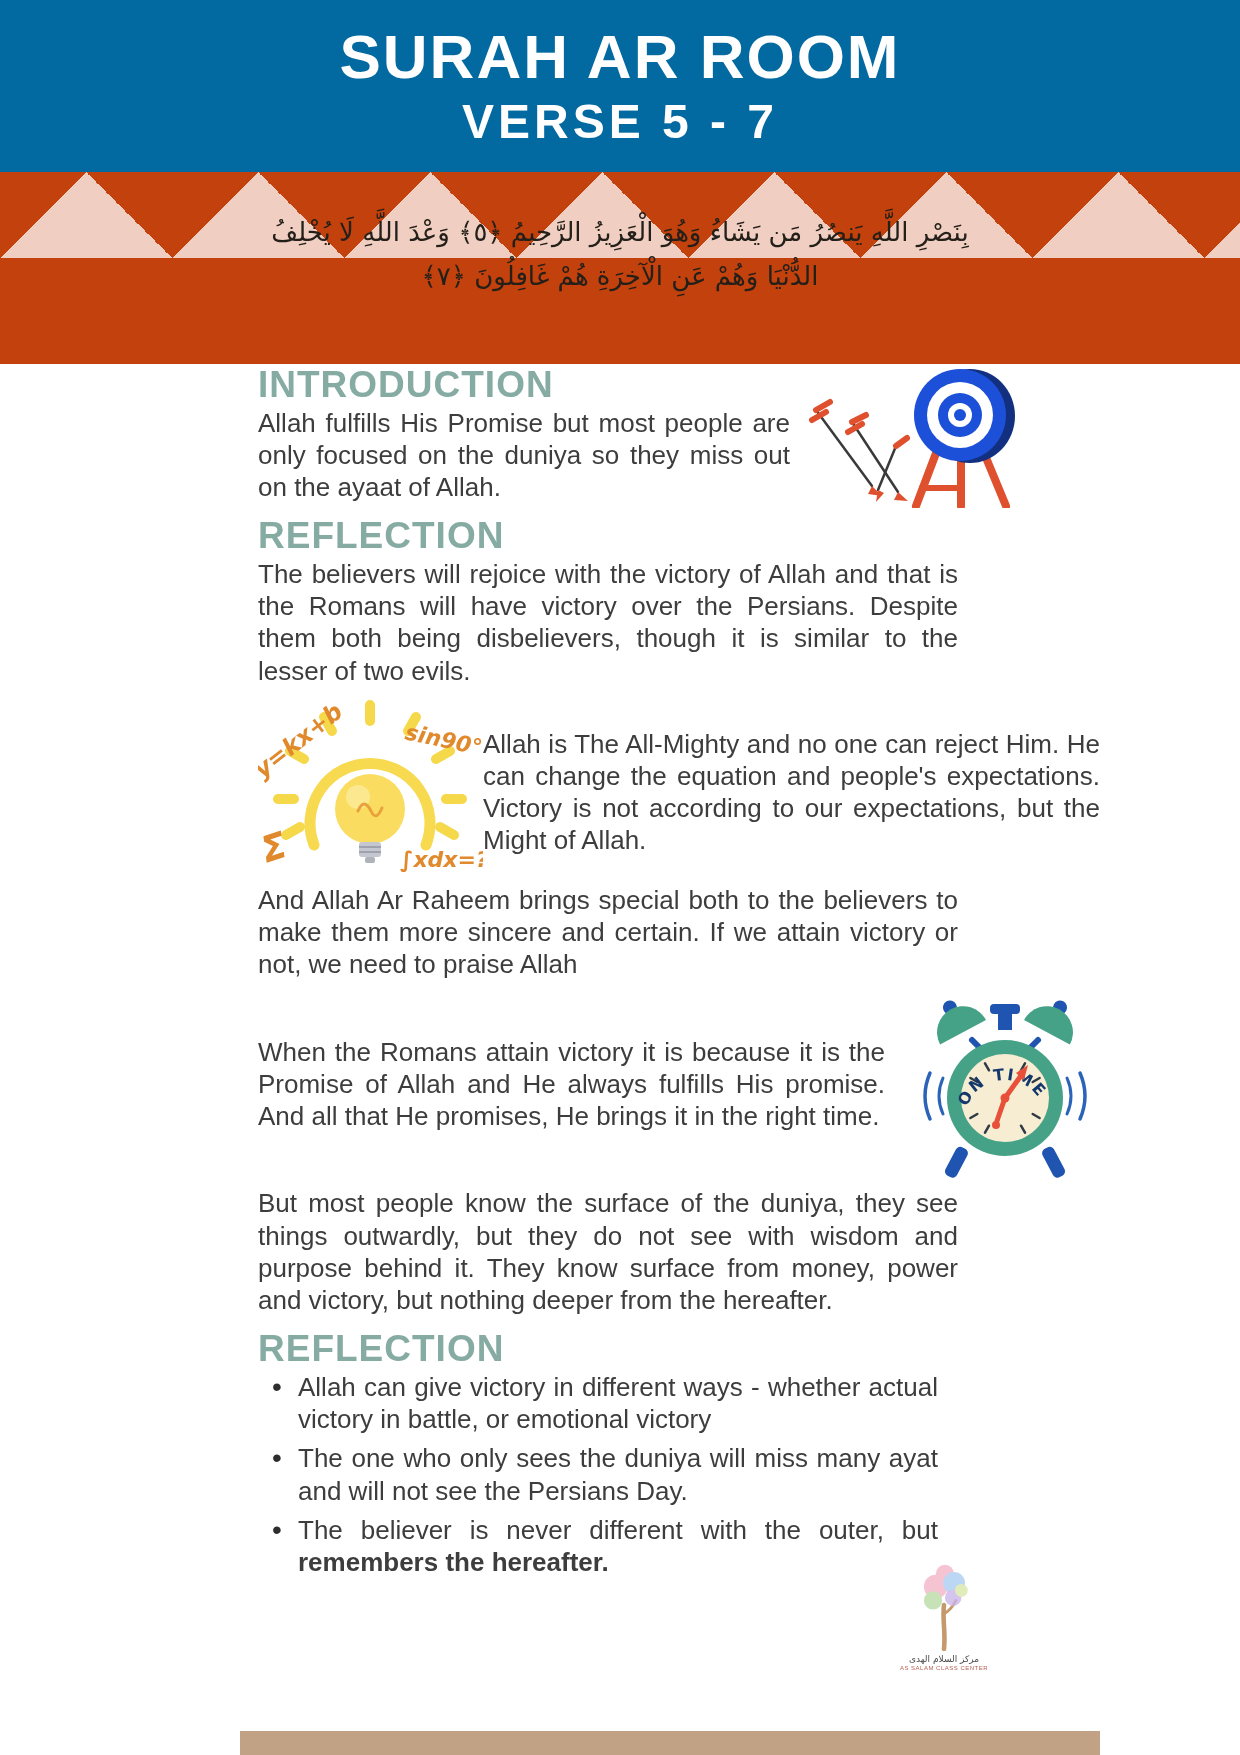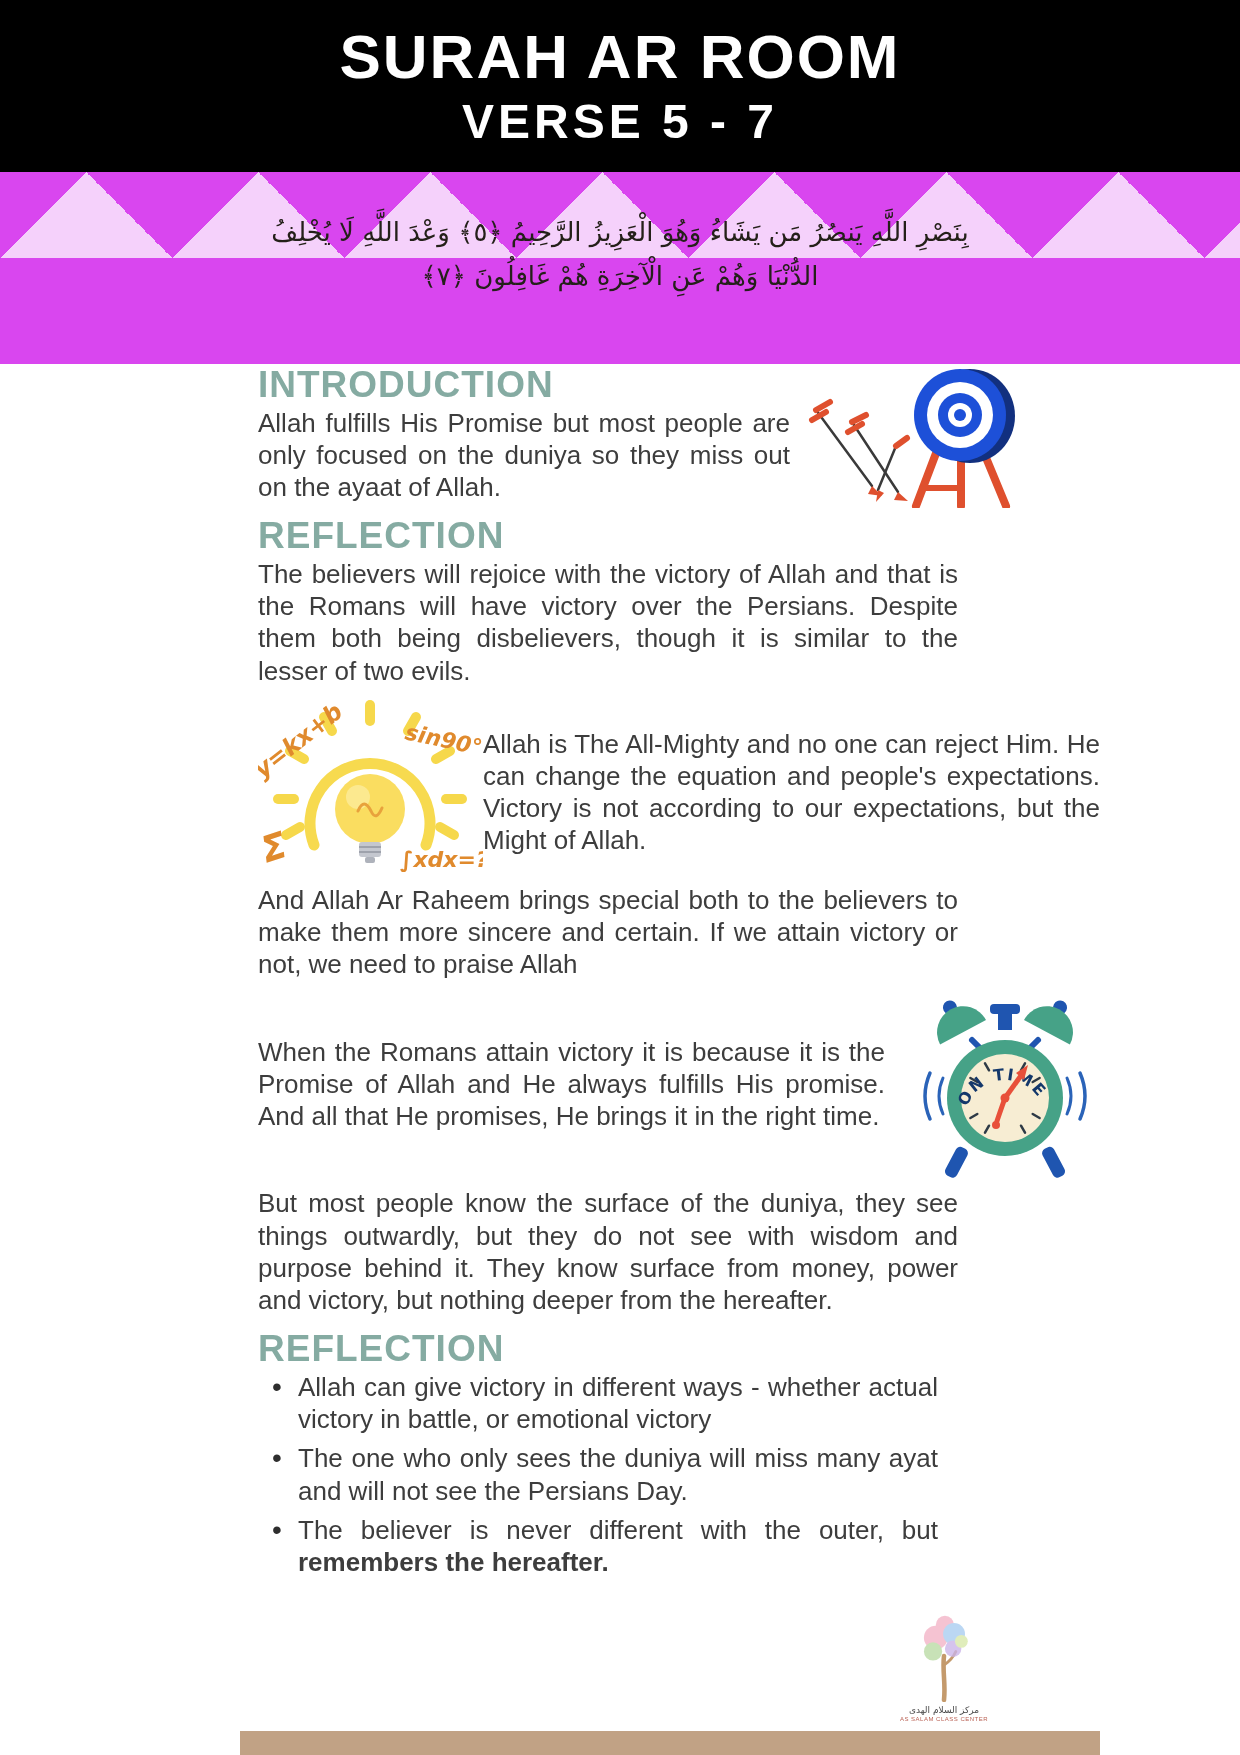--- a/index.html
+++ b/index.html
@@ -1,27 +1,27 @@
 <!DOCTYPE html>
 <html><head>
 <meta charset="utf-8">
 <style>
   html,body{margin:0;padding:0;background:#ffffff;}
   .page{position:relative;width:1240px;height:1755px;background:#ffffff;overflow:hidden;
         font-family:"Liberation Sans",sans-serif;}
   .content{margin-left:240px;width:860px;}
 
   
-  .header{height:172px;background:#000000;display:flex;flex-direction:column;
+  .header{height:172px;background:#0369a1;display:flex;flex-direction:column;
           align-items:center;justify-content:center;}
   .title{font-size:62px;font-weight:bold;color:#ffffff;letter-spacing:2px;line-height:1;}
   .subtitle{font-size:48px;font-weight:bold;color:#ffffff;letter-spacing:4px;margin-top:10px;line-height:1;}
 
   
-  .quran{position:relative;height:192px;background:#d946ef;box-sizing:border-box;
+  .quran{position:relative;height:192px;background:#c2410c;box-sizing:border-box;
          padding:38px 40px 0 40px;}
   .zigzag{position:absolute;left:0;top:0;right:0;height:86px;
           background:conic-gradient(from 135deg at 50% 0%, rgba(255,255,255,.75) 90deg, rgba(255,255,255,0) 90deg) 0 0 / 172px 86px repeat-x;}
   .ayah{position:relative;direction:rtl;text-align:center;white-space:nowrap;
         font-family:"DejaVu Sans",sans-serif;font-size:26px;line-height:1.7;color:#242019;}
 
   
   .main{padding-left:18px;}
   h2.section{font-size:37px;font-weight:bold;color:#85aba2;letter-spacing:1px;margin:0;line-height:1.15;}
   .h-intro{margin-top:22px;margin-bottom:6px;}
@@ -38,21 +38,21 @@
 
   
   ul.bullets{margin:0;padding:0;list-style:none;width:680px;}
   ul.bullets li{position:relative;padding-left:40px;font-size:26px;line-height:1.24;
                 color:#3d3d3d;text-align:justify;margin-bottom:7px;}
   ul.bullets li::before{content:"\2022";position:absolute;left:14px;top:-1px;font-size:28px;color:#2e2e2e;}
   .bold{font-weight:bold;}
 
   
   .strip{position:absolute;left:240px;top:1731px;width:860px;height:24px;background:#c1a285;}
-  .logo{position:absolute;left:880px;top:1608px;width:124px;text-align:center;background:#ffffff;
+  .logo{position:absolute;left:880px;top:1557px;width:124px;text-align:center;background:#ffffff;
         padding:2px 2px 3px 2px;z-index:2;}
   .logo-caption-ar{font-family:"DejaVu Sans",sans-serif;font-size:9px;color:#4a4a4a;line-height:1.1;direction:rtl;}
   .logo-caption-en{font-size:6px;color:#b85f52;letter-spacing:.5px;line-height:1.2;}
 
   svg text{font-family:"DejaVu Sans",sans-serif;}
 </style>
 </head>
 <body>
 
 <div class="page">

